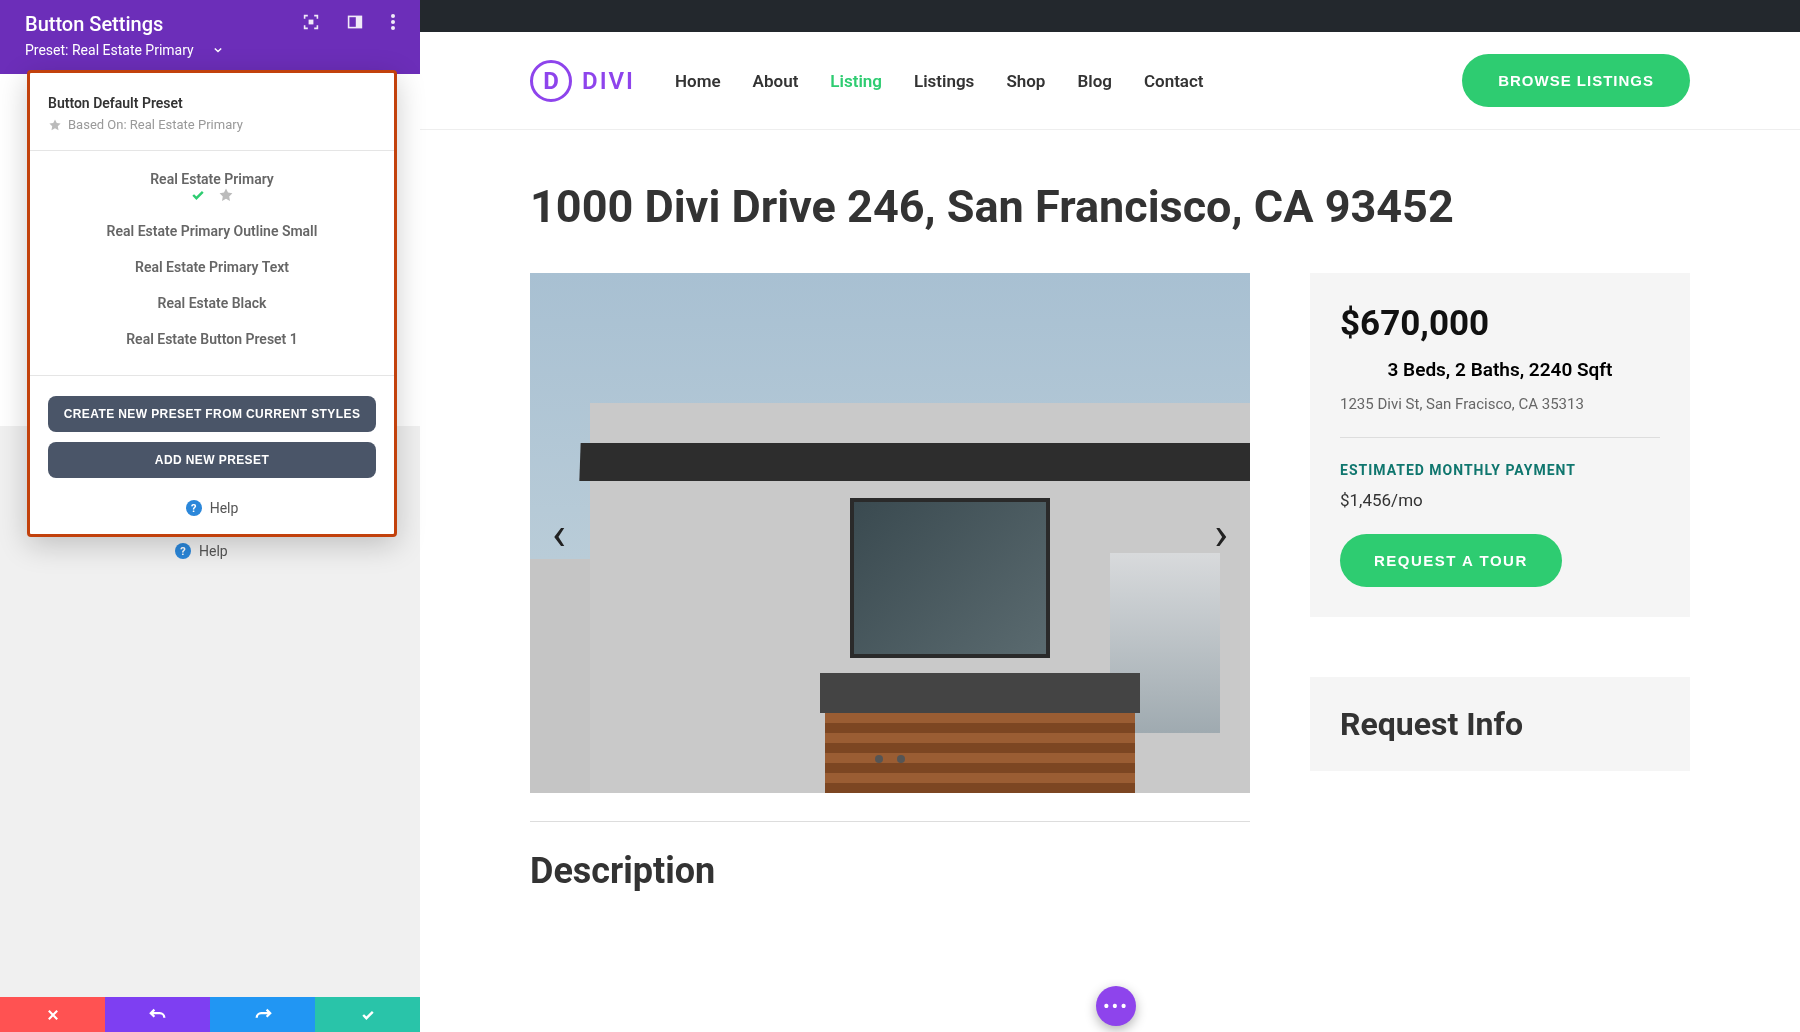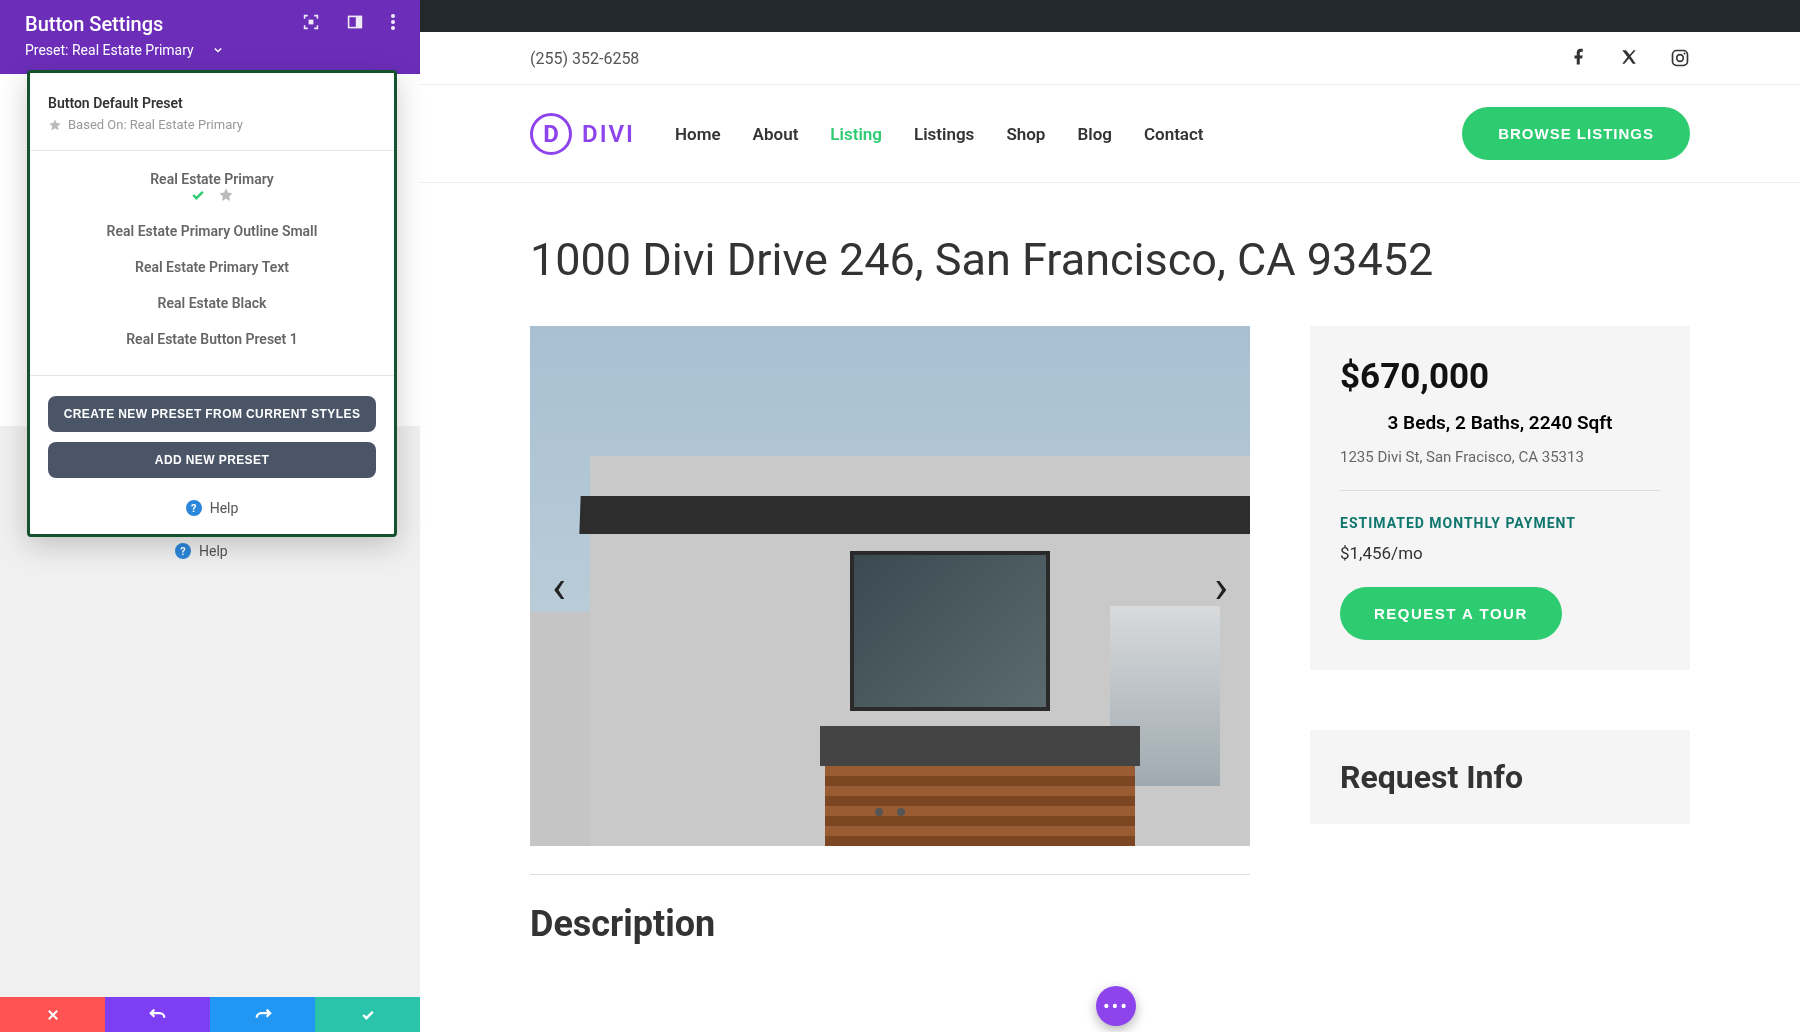--- a/index.html
+++ b/index.html
@@ -14,21 +14,21 @@
 .wp-admin-bar .avatar { width:18px; height:18px; background:#777; display:inline-block; }
 
 
 .settings-panel { position: absolute; top: 0; left: 0; width: 420px; background: #6c2eb9; z-index: 20; }
 .panel-header { background: #6c2eb9; color: #fff; padding: 12px 15px 16px 25px; position: relative; }
 .panel-title { font-size: 20px; font-weight: 500; }
 .panel-preset-line { font-size: 14px; margin-top: 6px; display: flex; align-items: center; gap: 20px; }
 .panel-header-icons { position: absolute; top: 14px; right: 25px; display: flex; gap: 28px; }
 .panel-header-icons svg { fill: #fff; opacity: .9; }
 
-.preset-dropdown { position: absolute; top: 70px; left: 27px; width: 370px; background: #fff; border: 3px solid #14532d; border-radius: 4px; z-index: 30; box-shadow: 0 8px 30px rgba(0,0,0,.2); }
+.preset-dropdown { position: absolute; top: 70px; left: 27px; width: 370px; background: #fff; border: 3px solid #c2410c; border-radius: 4px; z-index: 30; box-shadow: 0 8px 30px rgba(0,0,0,.2); }
 .preset-dropdown-inner { padding: 22px 18px 18px 18px; }
 .preset-default-title { font-size: 14px; font-weight: 600; color: #333; }
 .preset-based-on { font-size: 13px; color: #999; margin-top: 6px; display:flex; align-items:center; gap:6px; }
 .preset-hr { border: none; border-top: 1px solid #e5e5e5; margin: 18px -18px 10px -18px; }
 .preset-item { font-size: 14px; color: #666; font-weight: 600; padding: 10px 0; display: flex; align-items: center; justify-content: space-between; cursor: pointer; flex-direction: column; }
 .preset-item .icons { display:flex; gap:12px; }
 .preset-btn { width: 100%; background: #4a5568; color: #fff; font-size: 12px; font-weight: 700; letter-spacing: .4px; padding: 11px; border: none; border-radius: 8px; cursor: pointer; margin-top: 10px; }
 .preset-help { text-align: center; margin-top: 22px; font-size: 14px; color: #555; display:flex; justify-content:center; align-items:center; gap: 8px; }
 .help-circle { width: 16px; height: 16px; background:#2b87da; border-radius:50%; color:#fff; font-size:11px; font-weight:700; display:inline-flex; align-items:center; justify-content:center; }
 
@@ -55,21 +55,21 @@
 .nav-row { display:flex; align-items:center; padding: 22px 110px; border-bottom:1px solid #eee; }
 .logo { display:flex; align-items:center; gap:10px; }
 .logo-circle { width:42px; height:42px; border:3px solid #8e44ec; border-radius:50%; display:flex; align-items:center; justify-content:center; }
 .logo-d { color:#8e44ec; font-weight:700; font-size:24px; }
 .logo-text { color:#8e44ec; font-size:24px; font-weight:600; letter-spacing:2px; }
 .nav { display:flex; gap:32px; margin-left:40px; font-size:17px; font-weight:600; color:#333; }
 .nav .active { color:#2ecc71; }
 .browse-btn { margin-left:auto; background:#2ecc71; color:#fff; font-weight:700; font-size:15px; letter-spacing:1px; padding:18px 36px; border-radius:40px; border:none; cursor:pointer; }
 
 .page-content { padding: 50px 110px; }
-.page-title { font-size:45px; font-weight:400; color:#333; margin-bottom:40px; }
+.page-title { font-size:45px; font-weight:700; color:#333; margin-bottom:40px; }
 
 .content-grid { display:flex; gap:60px; }
 .left-col { flex: 0 0 720px; }
 .right-col { flex: 1; }
 
 .slider { position:relative; width:720px; height:520px; background: linear-gradient(180deg,#b2c8d6 0%,#b2c8d6 40%,#bbb 40%,#bbb 100%); overflow:hidden; }
 .building-sky { position:absolute; inset:0; background:linear-gradient(180deg,#a8c0d2 0%, #b9ccd8 55%, #c5c5c5 55%); }
 .building-wall { position:absolute; left:60px; top:130px; right:0; bottom:0; background:#c9c9c9; }
 .roof { position:absolute; left:50px; top:170px; width:680px; height:38px; background:#2d2d2d; transform:skewX(-2deg); }
 .window1 { position:absolute; left:320px; top:225px; width:200px; height:160px; background:linear-gradient(135deg,#3a4a50 0%, #5a6a6f 100%); border:4px solid #2a2a2a; }
@@ -248,36 +248,20 @@
   <div class="seg green">
       <svg width="16" height="16" viewBox="0 0 20 20">
         <path d="M4 10l4 4 8-8" fill="none" stroke="#fff" stroke-width="3"></path>
       </svg>
     </div>
 </div>
 
 <div class="page">
   <div class="wp-admin-bar" style="position:absolute; top:0; left:0; right:0;"></div>
   <div class="page-inner">
-    <div class="topbar">
-      <span>(255) 352-6258</span>
-      <div class="socials">
-        <svg width="18" height="18" viewBox="0 0 24 24">
-            <path d="M13 22v-8h3l1-4h-4V7c0-1 .5-2 2-2h2V1h-3c-3 0-5 2-5 5v4H6v4h3v8z"></path>
-          </svg>
-        <svg width="18" height="18" viewBox="0 0 24 24">
-            <path d="M3 3l7 9-7 9h3l6-7 5 7h4l-7-10 7-8h-3l-5 6-5-6z"></path>
-          </svg>
-        <svg width="20" height="20" viewBox="0 0 24 24">
-            <rect x="3" y="3" width="18" height="18" rx="5" fill="none" stroke="#333" stroke-width="2"></rect>
-            <circle cx="12" cy="12" r="4" fill="none" stroke="#333" stroke-width="2"></circle>
-            <circle cx="17.5" cy="6.5" r="1.2"></circle>
-          </svg>
-      </div>
-    </div>
 
     <div class="nav-row">
       <div class="logo">
         <div class="logo-circle">
             <span class="logo-d">D</span>
           </div>
         <span class="logo-text">DIVI</span>
       </div>
       <div class="nav">
         <span>Home</span>

